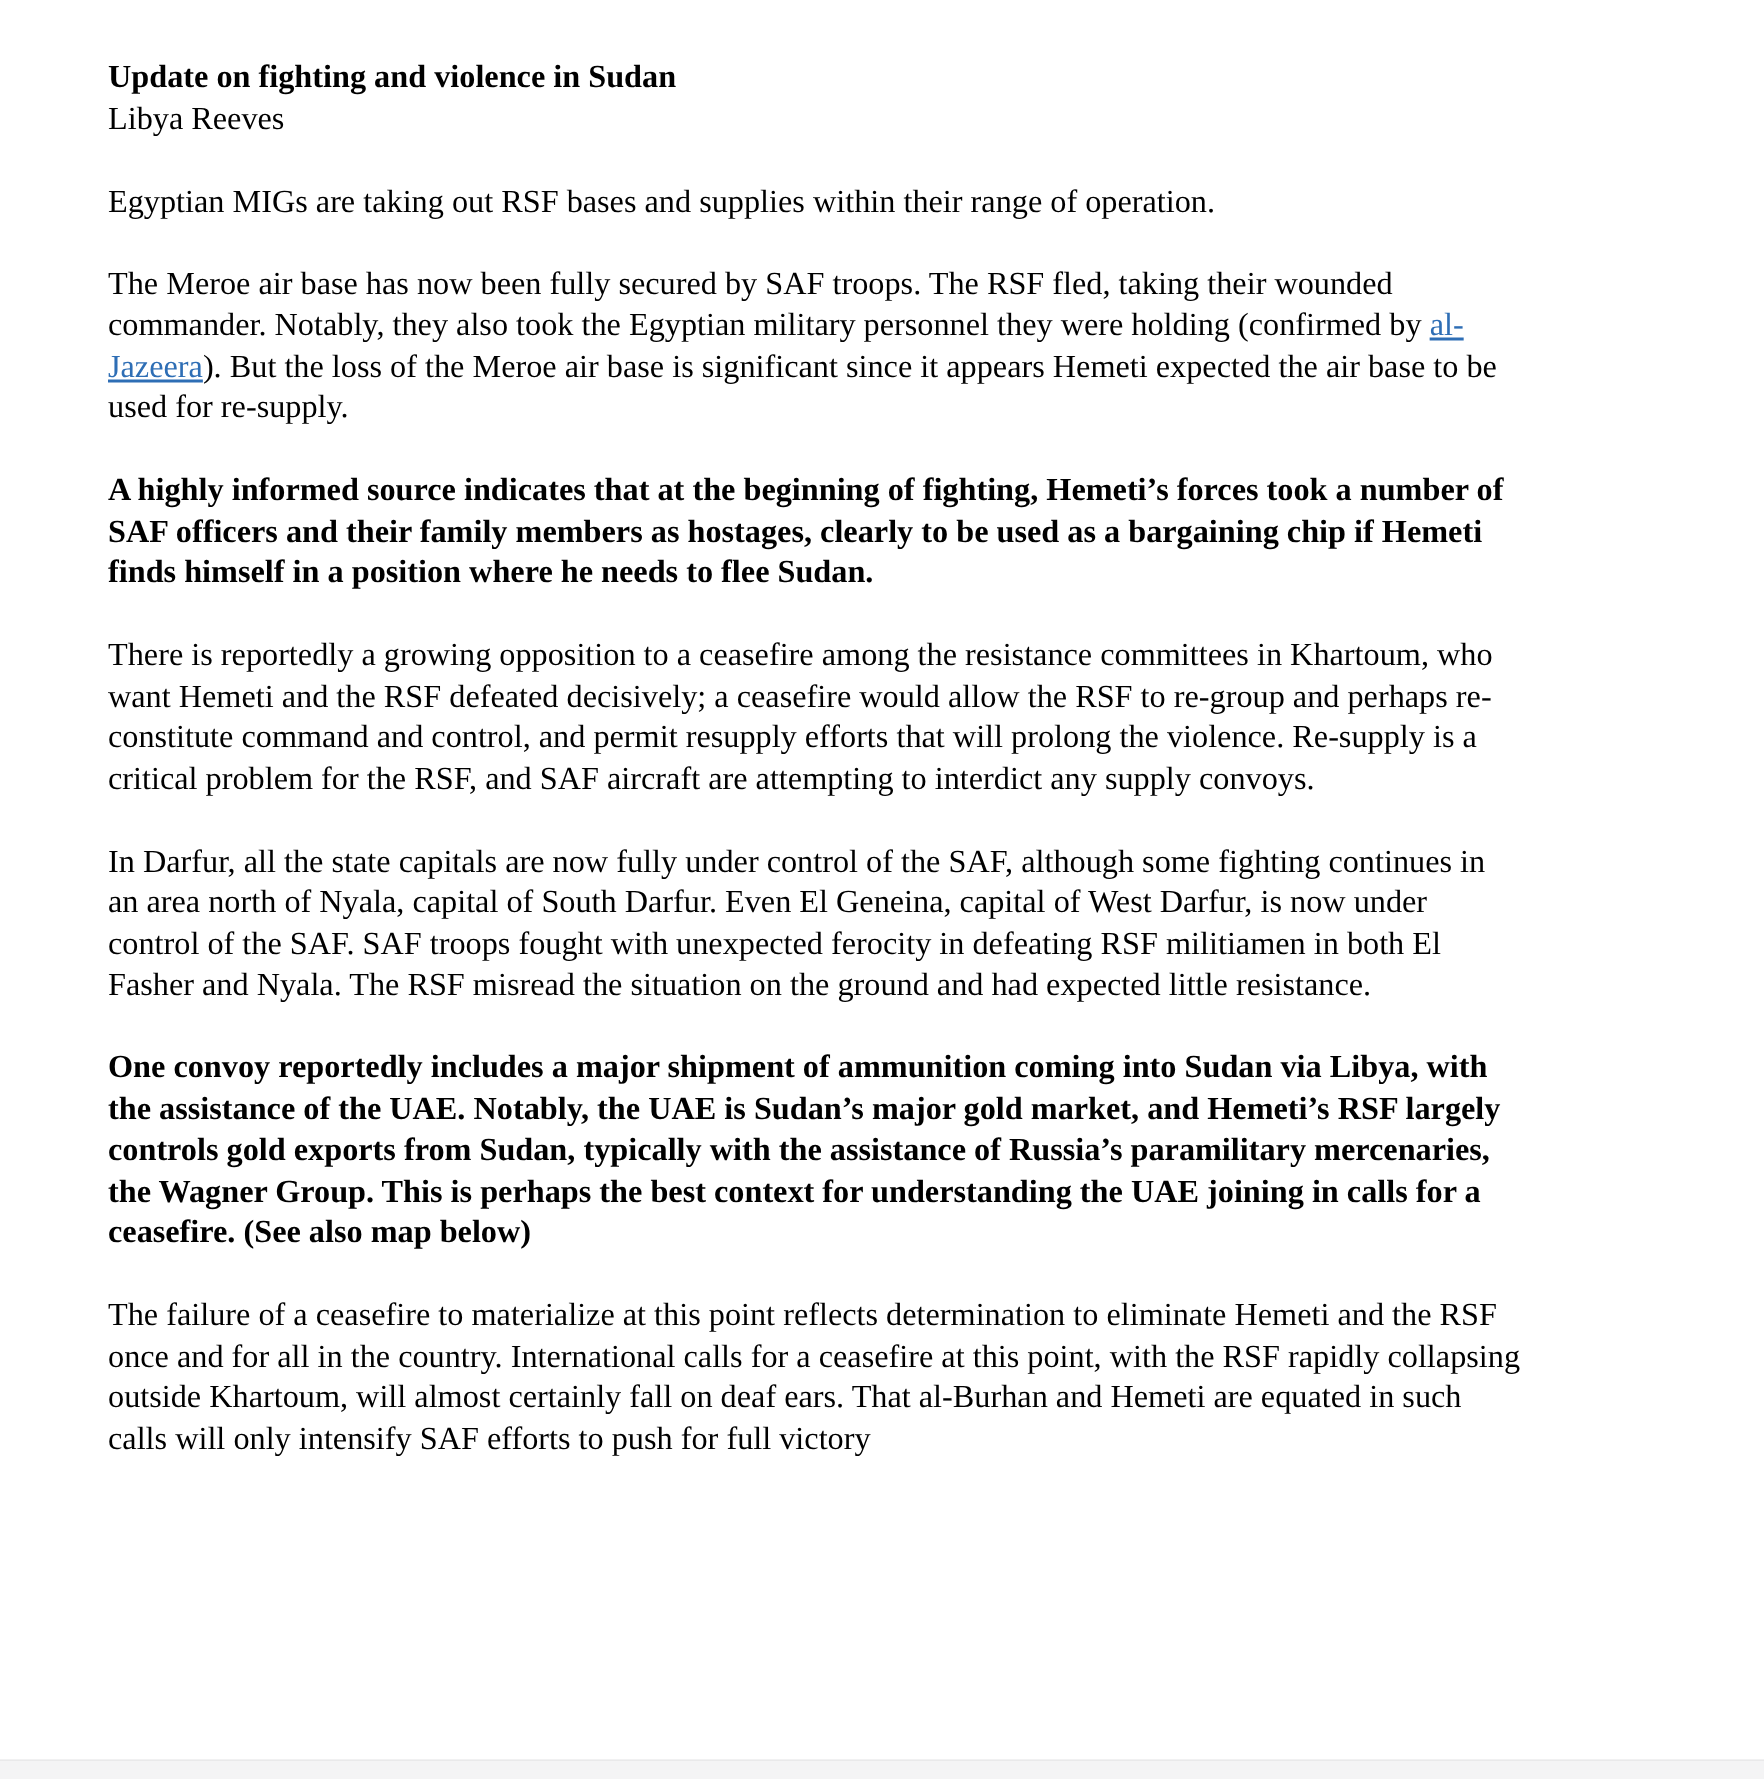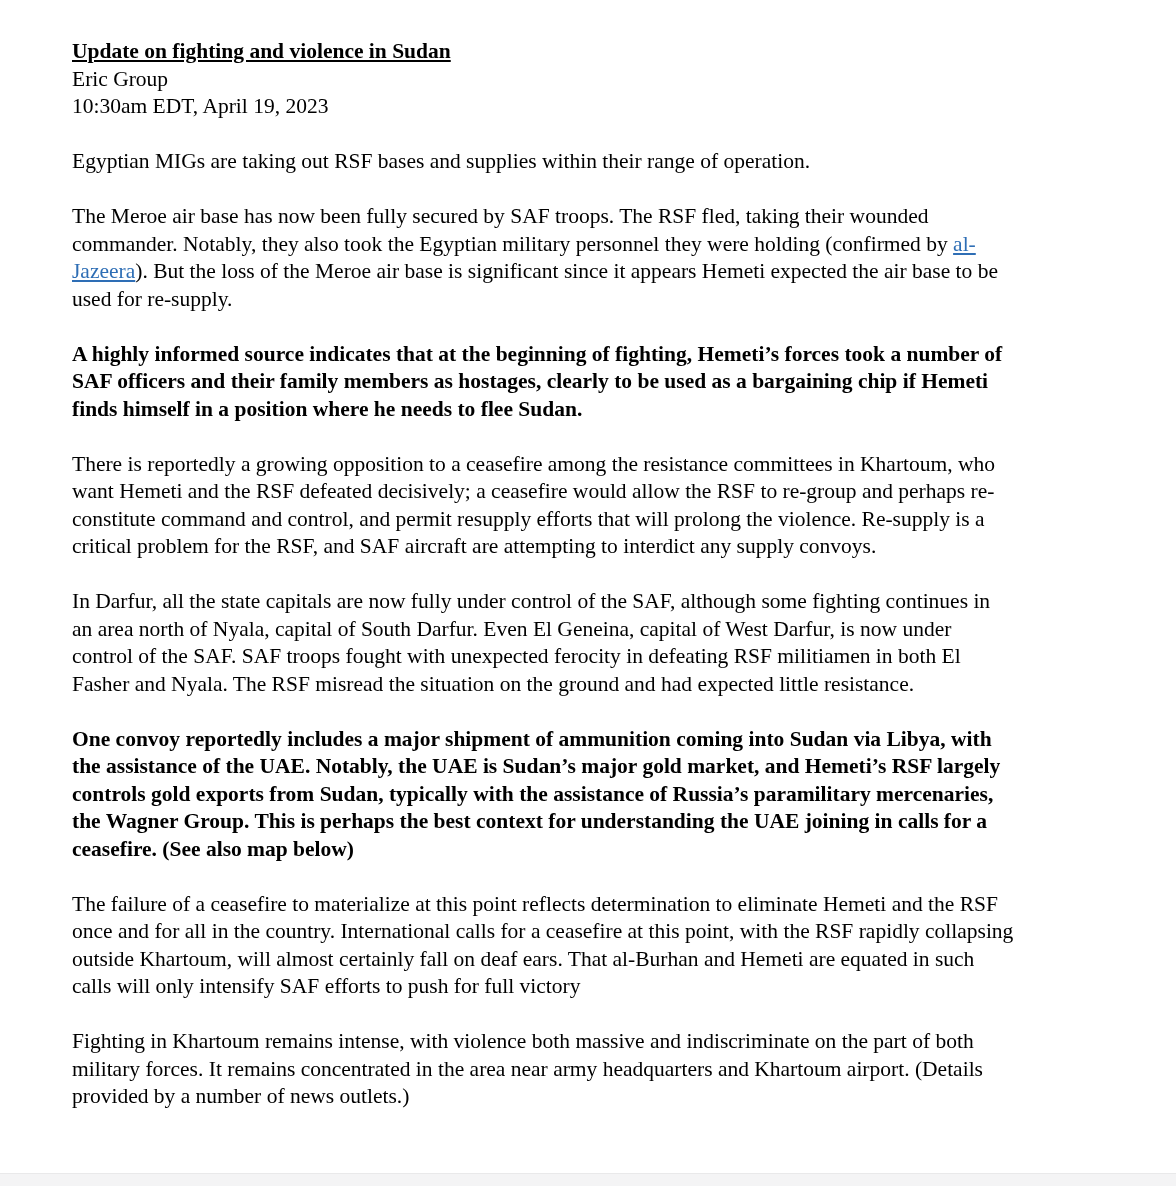--- a/index.html
+++ b/index.html
@@ -21,21 +21,20 @@
     line-height: 27.5px;
     color: #000000;
     white-space: pre;
     overflow: hidden;
   }
   .block {
     margin: 0 0 27.5px 0;
   }
   .doc-title {
     font-weight: bold;
-    text-decoration: underline;
   }
   .bold-para {
     font-weight: bold;
   }
   a.link {
     color: #2e6eb5;
     text-decoration: underline;
     cursor: pointer;
   }
   .bottom-strip {
@@ -44,33 +43,31 @@
     bottom: 0;
     width: 1176px;
     height: 12px;
     background: #f4f4f5;
     border-top: 1px solid #e9e9ea;
   }
 </style>
 </head>
 <body>
 
-<div class="page"><div class="block"><div class="doc-title">Update on fighting and violence in Sudan</div><div>Eric Group</div><div>10:30am EDT, April 19, 2023</div></div><div class="block">Egyptian MIGs are taking out RSF bases and supplies within their range of operation.</div><div class="block"><span>The Meroe air base has now been fully secured by SAF troops. The RSF fled, taking their wounded
+<div class="page"><div class="block"><div class="doc-title">Update on fighting and violence in Sudan</div><div>Libya Reeves</div></div><div class="block">Egyptian MIGs are taking out RSF bases and supplies within their range of operation.</div><div class="block"><span>The Meroe air base has now been fully secured by SAF troops. The RSF fled, taking their wounded
 commander. Notably, they also took the Egyptian military personnel they were holding (confirmed by </span><a class="link">al-
 Jazeera</a><span>). But the loss of the Meroe air base is significant since it appears Hemeti expected the air base to be
 used for re-supply.</span></div><div class="block bold-para">A highly informed source indicates that at the beginning of fighting, Hemeti’s forces took a number of
 SAF officers and their family members as hostages, clearly to be used as a bargaining chip if Hemeti
 finds himself in a position where he needs to flee Sudan.</div><div class="block">There is reportedly a growing opposition to a ceasefire among the resistance committees in Khartoum, who
 want Hemeti and the RSF defeated decisively; a ceasefire would allow the RSF to re-group and perhaps re-
 constitute command and control, and permit resupply efforts that will prolong the violence. Re-supply is a
 critical problem for the RSF, and SAF aircraft are attempting to interdict any supply convoys.</div><div class="block">In Darfur, all the state capitals are now fully under control of the SAF, although some fighting continues in
 an area north of Nyala, capital of South Darfur. Even El Geneina, capital of West Darfur, is now under
 control of the SAF. SAF troops fought with unexpected ferocity in defeating RSF militiamen in both El
 Fasher and Nyala. The RSF misread the situation on the ground and had expected little resistance.</div><div class="block bold-para">One convoy reportedly includes a major shipment of ammunition coming into Sudan via Libya, with
 the assistance of the UAE. Notably, the UAE is Sudan’s major gold market, and Hemeti’s RSF largely
 controls gold exports from Sudan, typically with the assistance of Russia’s paramilitary mercenaries,
 the Wagner Group. This is perhaps the best context for understanding the UAE joining in calls for a
 ceasefire. (See also map below)</div><div class="block">The failure of a ceasefire to materialize at this point reflects determination to eliminate Hemeti and the RSF
 once and for all in the country. International calls for a ceasefire at this point, with the RSF rapidly collapsing
 outside Khartoum, will almost certainly fall on deaf ears. That al-Burhan and Hemeti are equated in such
-calls will only intensify SAF efforts to push for full victory</div><div class="block">Fighting in Khartoum remains intense, with violence both massive and indiscriminate on the part of both
-military forces. It remains concentrated in the area near army headquarters and Khartoum airport. (Details
-provided by a number of news outlets.)</div><div class="bottom-strip"></div></div>
+calls will only intensify SAF efforts to push for full victory</div><div class="bottom-strip"></div></div>
 
 </body></html>

